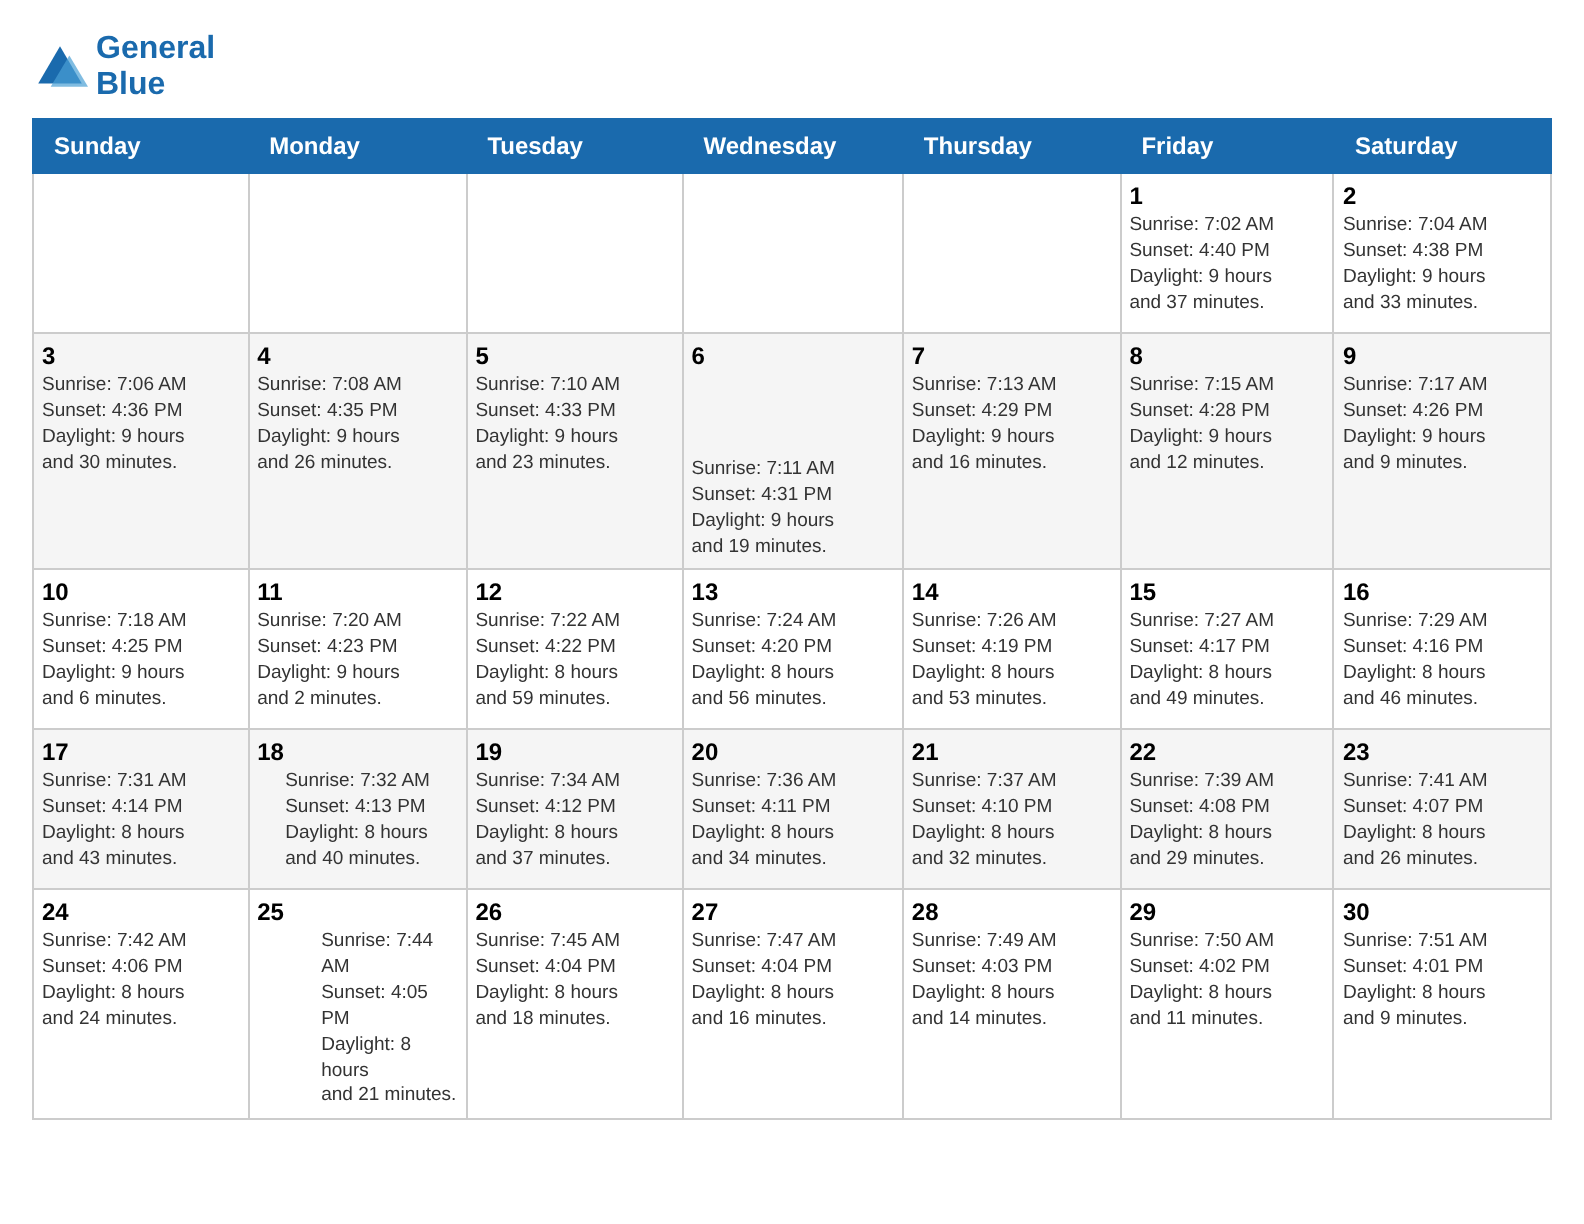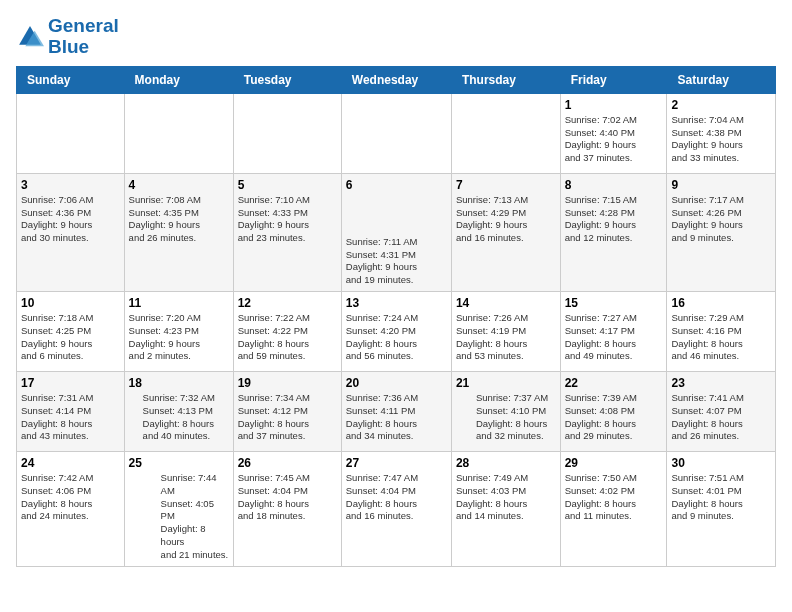--- a/index.html
+++ b/index.html
@@ -15,21 +15,21 @@
       align-items: flex-start;
       justify-content: space-between;
       margin-bottom: 8px;
     }
     .logo {
       display: flex;
       align-items: center;
       gap: 4px;
     }
     .logo-text {
-      font-size: 19px;
+      font-size: 16px;
       font-weight: bold;
       color: #333;
       line-height: 1.1;
     }
     .logo-text span { color: #1a6aad; }
     .logo-icon {
       width: 28px;
       height: 28px;
     }
     .title-section { text-align: right; }
@@ -259,21 +259,21 @@
         </td>
         <td>
           <span class="day-number">20</span>
           <div class="day-info" style="white-space: pre-line;">Sunrise: 7:36 AM
 Sunset: 4:11 PM
 Daylight: 8 hours
 and 34 minutes.</div>
         </td>
         <td>
           <span class="day-number">21</span>
-          <div class="day-info" style="white-space: pre-line; margin-left: 20px;">Sunrise: 7:37 AM
+          <div class="day-info" style="white-space: pre-line;">Sunrise: 7:37 AM
 Sunset: 4:10 PM
 Daylight: 8 hours
 and 32 minutes.</div>
         </td>
         <td>
           <span class="day-number">22</span>
           <div class="day-info" style="white-space: pre-line;">Sunrise: 7:39 AM
 Sunset: 4:08 PM
 Daylight: 8 hours
 and 29 minutes.</div>

